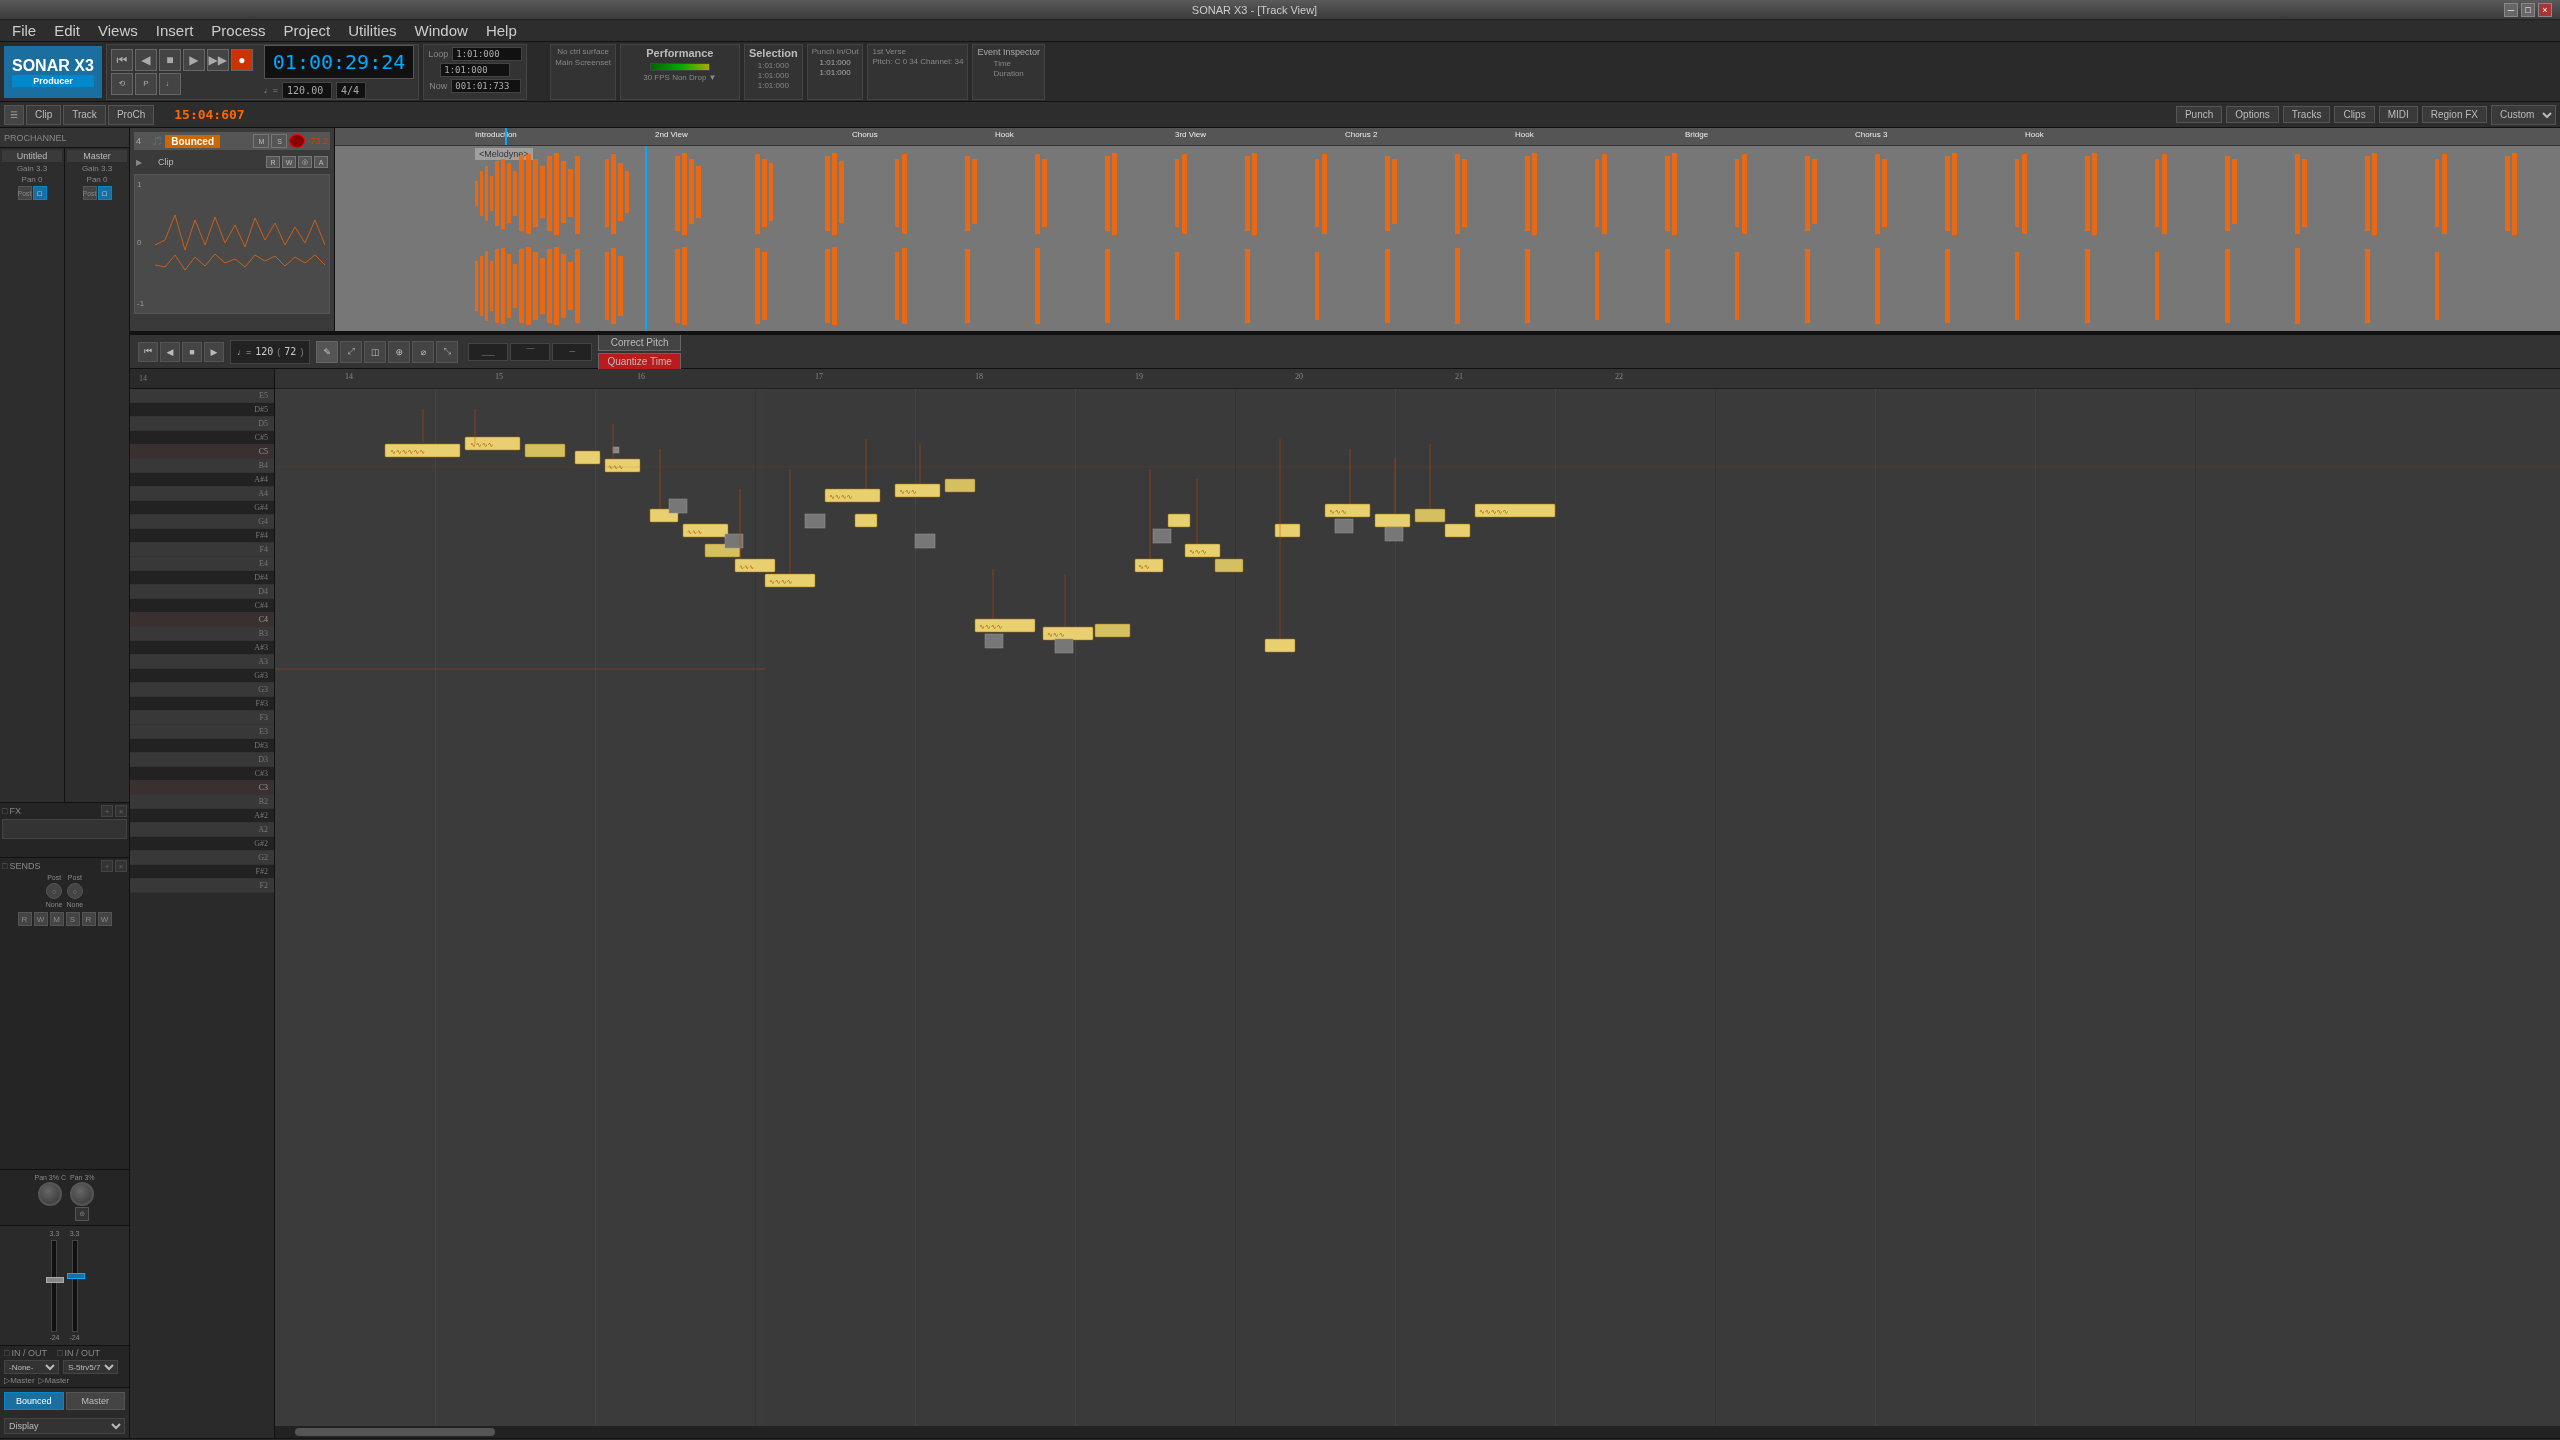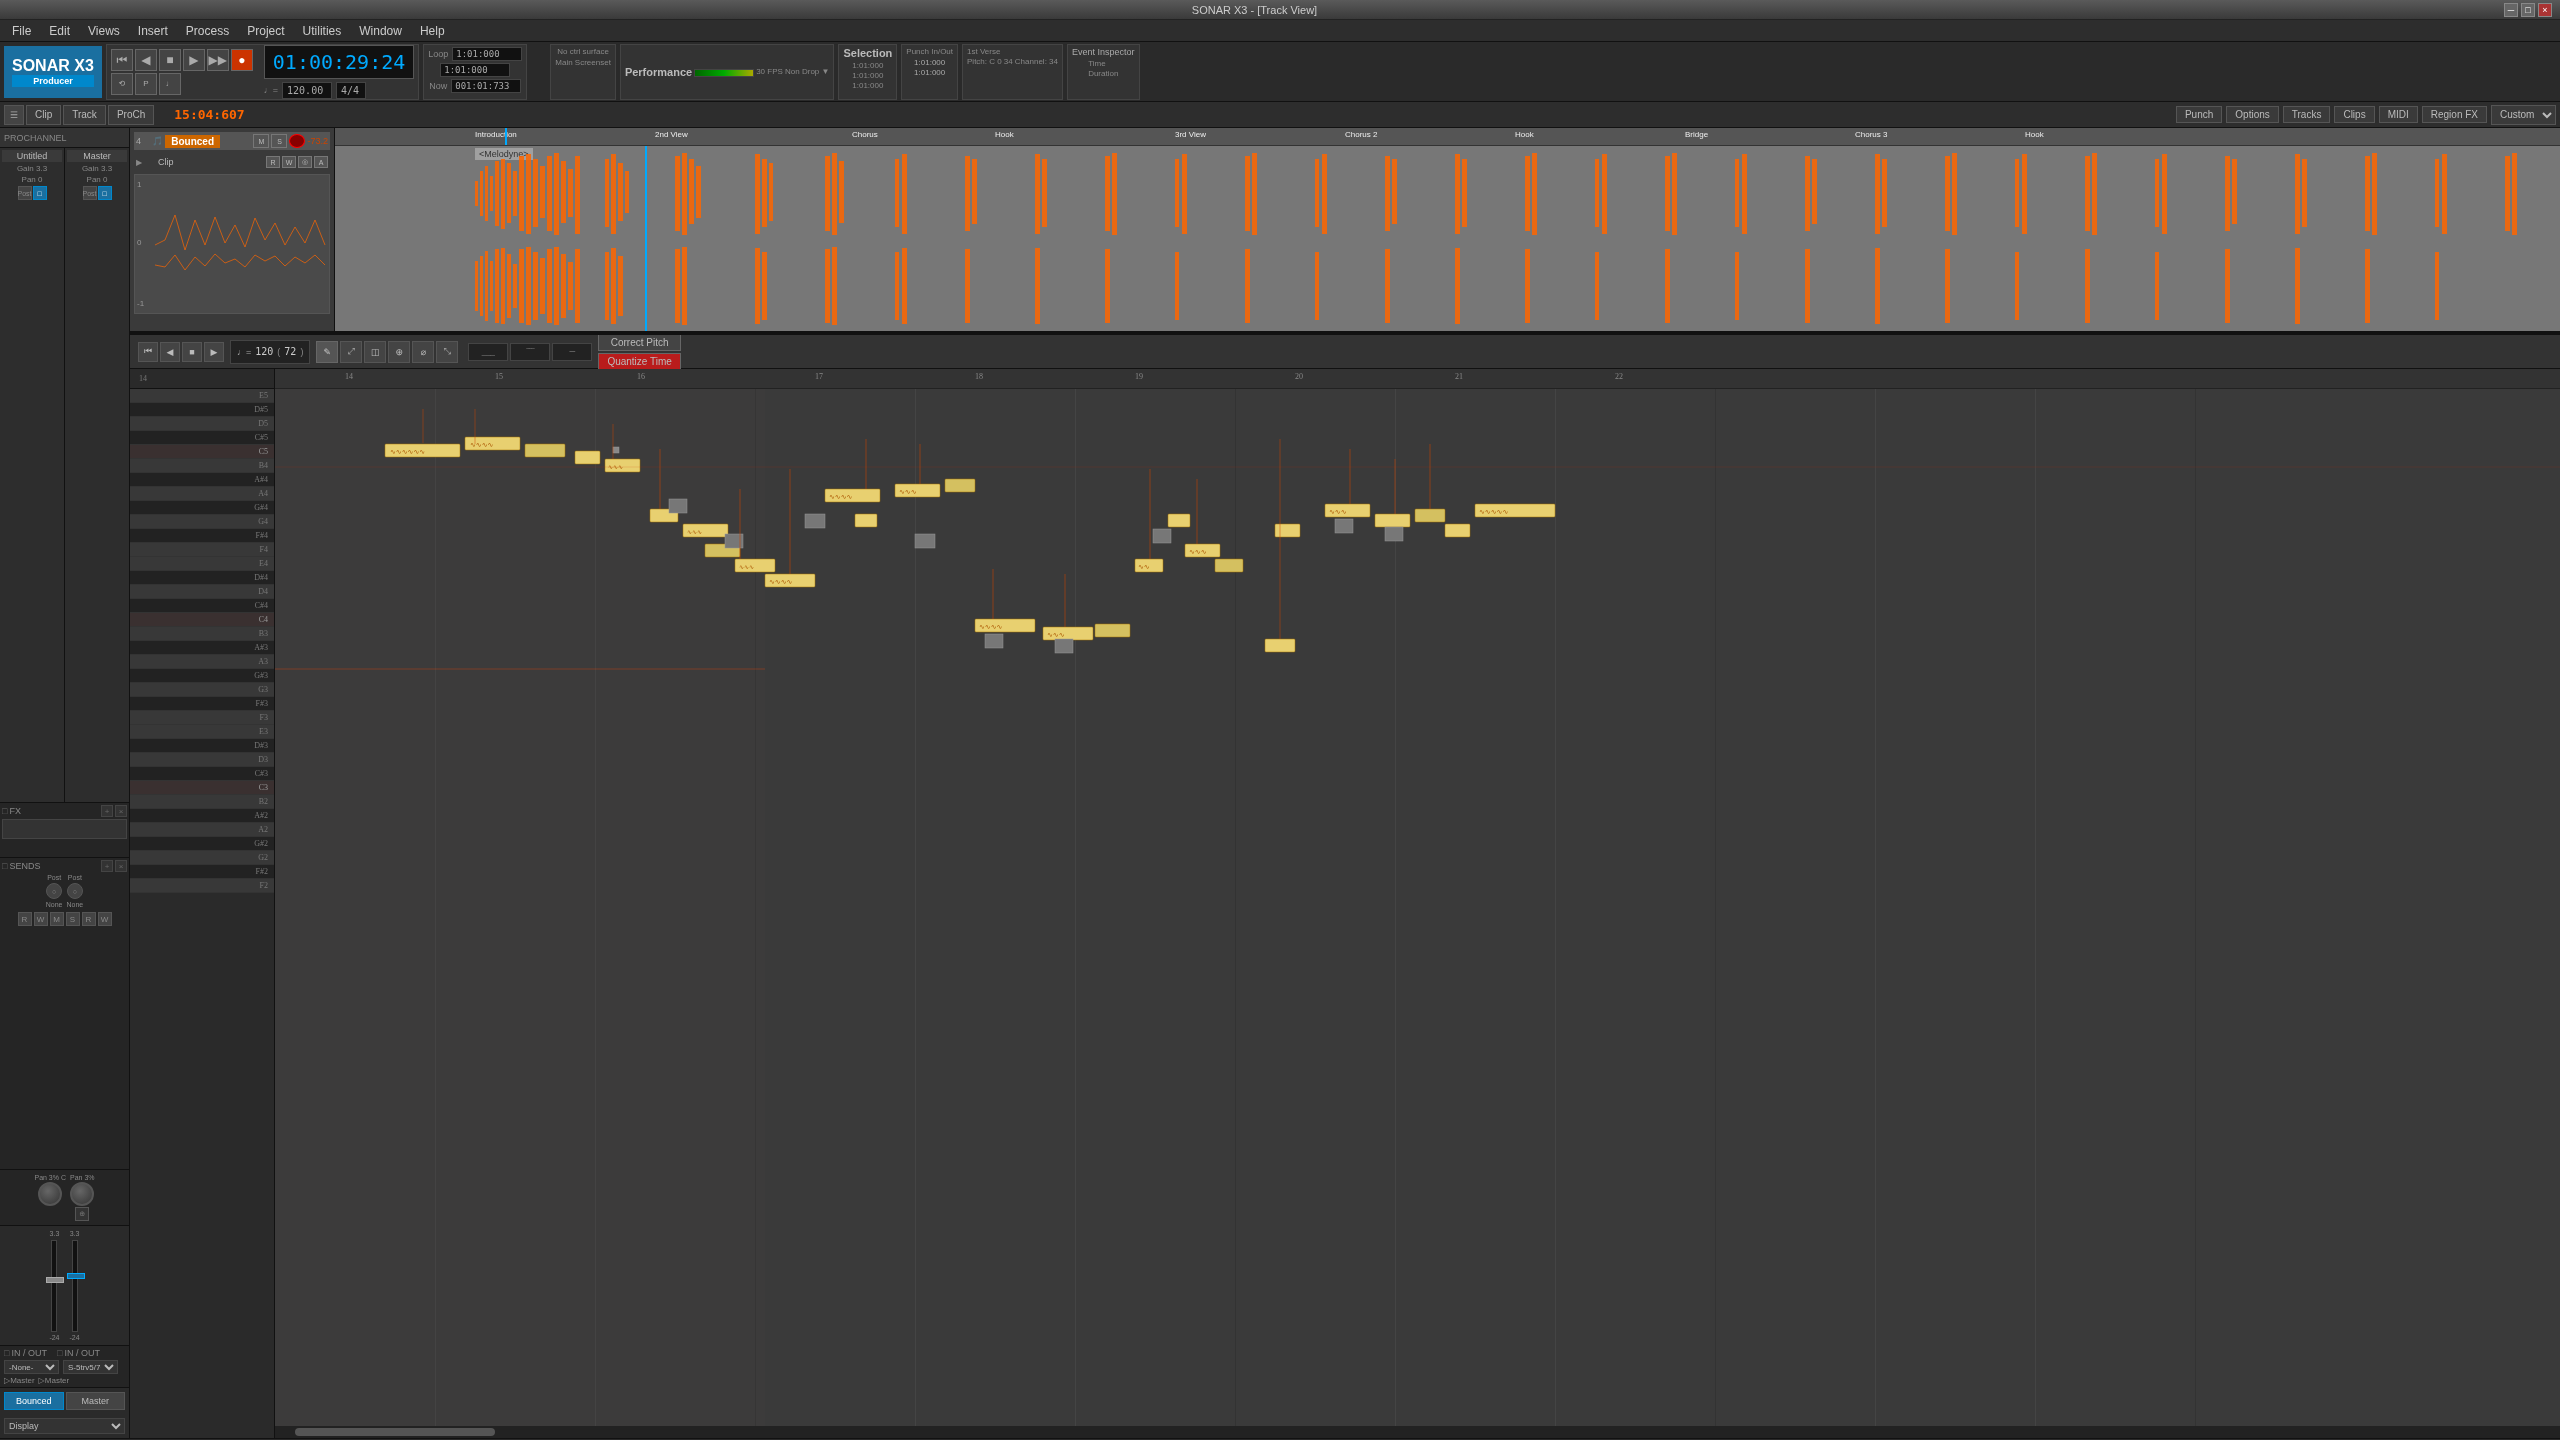--- a/index.html
+++ b/index.html
@@ -43,21 +43,21 @@
       height: 22px;
       background: #2d2d2d;
       display: flex;
       align-items: center;
       padding: 0 4px;
       border-bottom: 1px solid #111;
       gap: 2px;
     }
     .menu-item {
       padding: 2px 8px;
-      font-size: 12px;
+      font-size: 15px;
       color: #ccc;
       cursor: pointer;
     }
 
     
     #main-toolbar {
       width: 100%;
       height: 60px;
       background: #2a2a2a;
       display: flex;
@@ -359,21 +359,21 @@
       <span style="color:#888;font-size:9px;">Now</span>
       <div class="small-display" style="width:70px;font-size:9px;padding:1px 3px;">001:01:733</div>
     </div>
   </div>
 
   <div class="toolbar-section" style="flex-direction:column;font-size:9px;margin-left:19px;">
     <div style="color:#888;font-size:8px;">No ctrl surface</div>
     <div style="color:#888;font-size:8px;">Main Screenset</div>
   </div>
 
-  <div class="toolbar-section" style="flex-direction:row;font-size:9px;min-width:120px;">
+  <div class="toolbar-section" style="flex-direction:column;font-size:9px;min-width:120px;">
     <div style="color:#bbb;font-size:11px;font-weight:bold;">Performance</div>
     <div style="display:flex;gap:2px;margin-top:2px;">
       <div style="width:60px;height:8px;background:linear-gradient(to right,#006600,#00aa00,#aaaa00);border:1px solid #444;"></div>
     </div>
     <div style="font-size:8px;color:#888;">30 FPS Non Drop ▼</div>
   </div>
 
   <div class="toolbar-section" style="flex-direction:column;font-size:9px;">
     <div style="color:#bbb;font-size:11px;font-weight:bold;">Selection</div>
     <div style="font-size:8px;color:#888;display:flex;flex-direction:column;gap:1px;">

